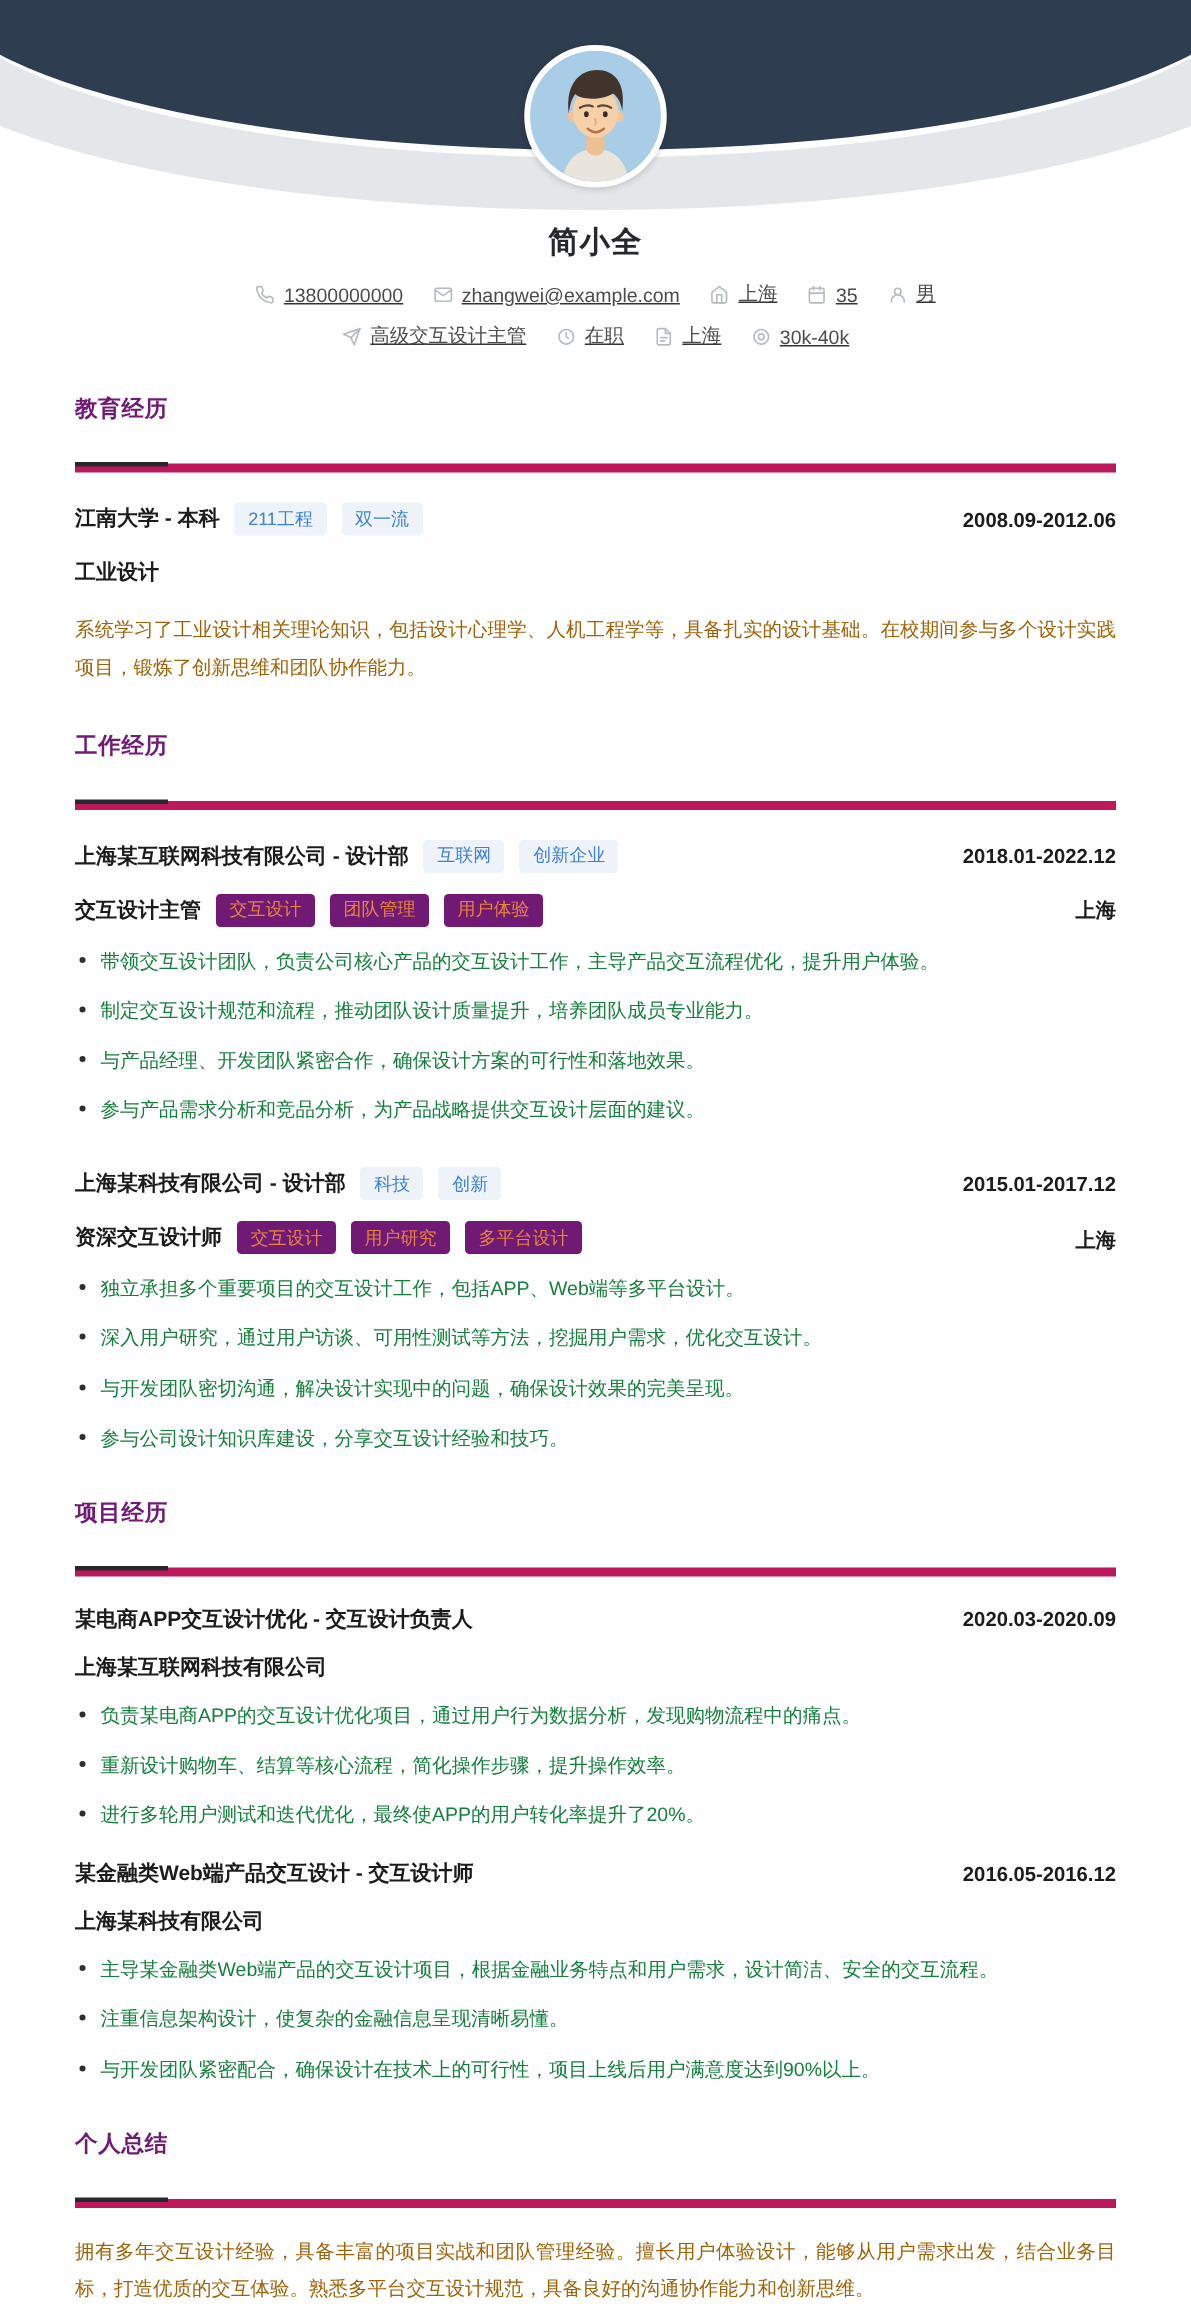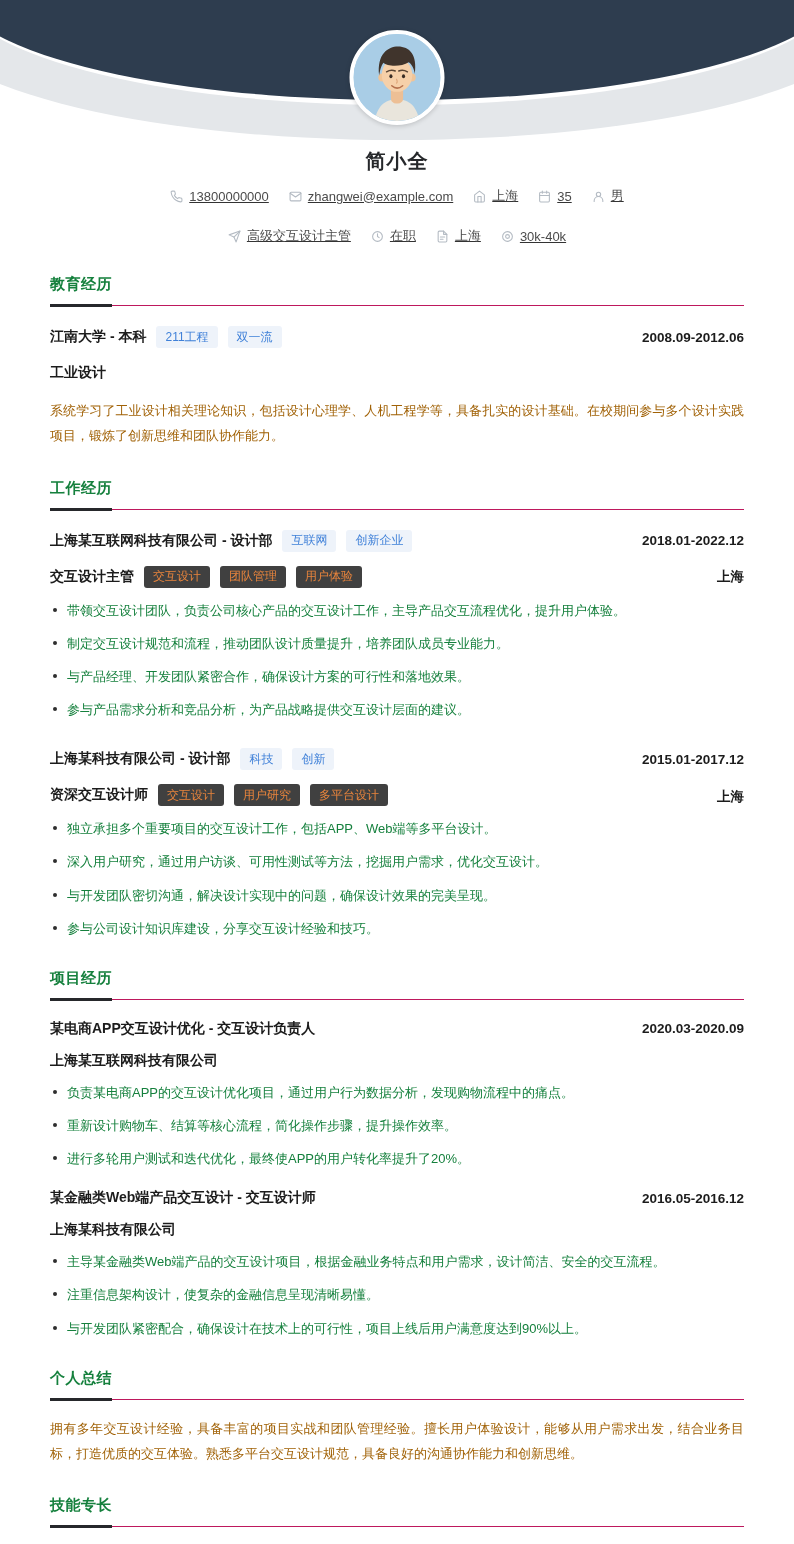--- a/index.html
+++ b/index.html
@@ -11,38 +11,38 @@
   .arcs{position:absolute;top:0;left:0;right:0;bottom:0;overflow:hidden;}
   .gray-arc{position:absolute;left:-10%;width:120%;top:-110px;height:250px;background:#e4e7ea;border-radius:0 0 50% 50%;}
   .dark-arc{position:absolute;left:-5.5%;width:111%;top:-130px;height:235px;background:#2e3d4f;border-radius:0 0 50% 50%;border-bottom:5px solid #fff;box-sizing:border-box;}
   .avatar{position:absolute;left:50%;top:30px;transform:translateX(-50%);width:87px;height:87px;border:4px solid #fff;border-radius:50%;overflow:hidden;background:#a9cde6;z-index:5;box-shadow:0 1px 5px rgba(0,0,0,.18);}
   .avatar svg{display:block;width:100%;height:100%;}
 
   .name{margin:6px 0 0;text-align:center;font-size:20px;font-weight:bold;color:#26282b;letter-spacing:1px;}
 
   .contact{margin-top:12px;text-decoration:underline;}
   .contact-row{display:flex;justify-content:center;align-items:center;gap:20px;font-size:13px;color:#4b4b4b;}
-  .contact-row + .contact-row{margin-top:22px;}
+  .contact-row + .contact-row{margin-top:10px;}
   .citem{display:flex;align-items:center;gap:6px;}
   .cicon{display:flex;align-items:center;color:#b4bbc3;}
   .cicon svg{width:13px;height:13px;stroke:#b4bbc3;fill:none;stroke-width:2;stroke-linecap:round;stroke-linejoin:round;}
 
   
   main{padding:0 50px 30px;}
   section{margin-top:30px;}
-  .sec-title{font-size:15px;font-weight:bold;color:#15803d;letter-spacing:.5px;padding-bottom:11px;border-bottom:1px solid #be185d;position:relative;}
+  .sec-title{font-size:15px;font-weight:bold;color:#701a75;letter-spacing:.5px;padding-bottom:27px;border-bottom:6px solid #be185d;position:relative;}
   .sec-title::after{content:"";position:absolute;left:0;bottom:-2px;width:62px;height:3px;background:#26282b;}
 
   .erow{display:flex;align-items:center;justify-content:space-between;margin-top:20px;}
   .eleft{display:flex;align-items:center;gap:10px;min-width:0;}
   .etitle{font-size:14px;font-weight:bold;color:#1c1c1c;white-space:nowrap;}
   .edate{font-size:13.5px;font-weight:bold;color:#1c1c1c;white-space:nowrap;}
   .tag{font-size:12px;padding:2.5px 9px;border-radius:3px;white-space:nowrap;}
   .tag.blue{color:#3f80d8;background:#eef3fa;text-align:right;}
-  .tag.orange{color:#e8843c;background:#404040;}
+  .tag.orange{color:#e8843c;background:#701a75;}
 
   .bullets{list-style:none;margin:7px 0 0;padding:0;}
   .bullets li{position:relative;padding-left:17px;font-size:13px;color:#15803d;line-height:1.55;margin-top:13px;}
   .bullets li::before{content:"";position:absolute;left:3px;top:7px;width:4px;height:4px;border-radius:50%;background:#2e2e2e;}
 
   .para{font-size:13px;color:#a16207;line-height:1.95;margin-top:16px;text-align:justify;}
 </style>
 </head>
 <body>
 

